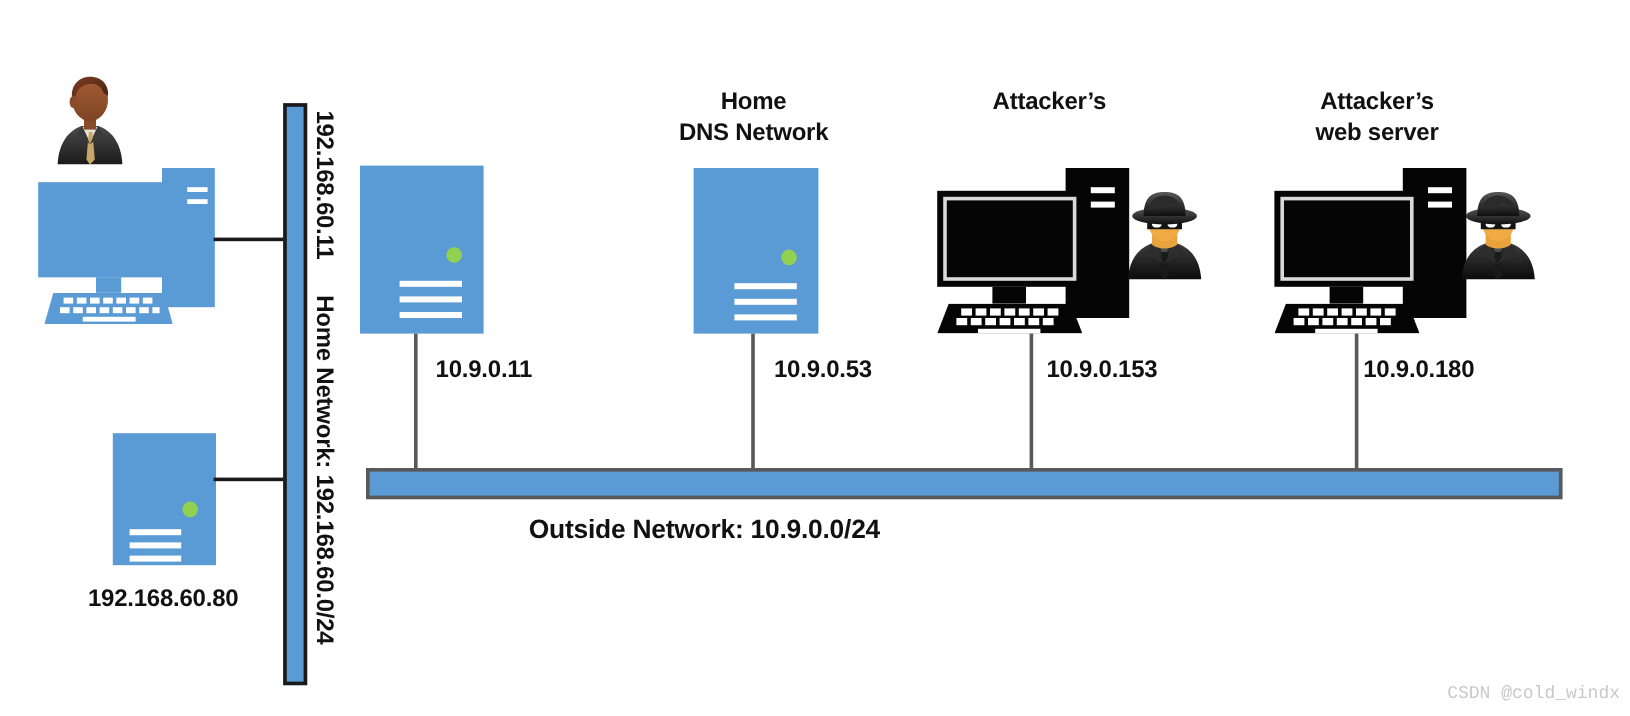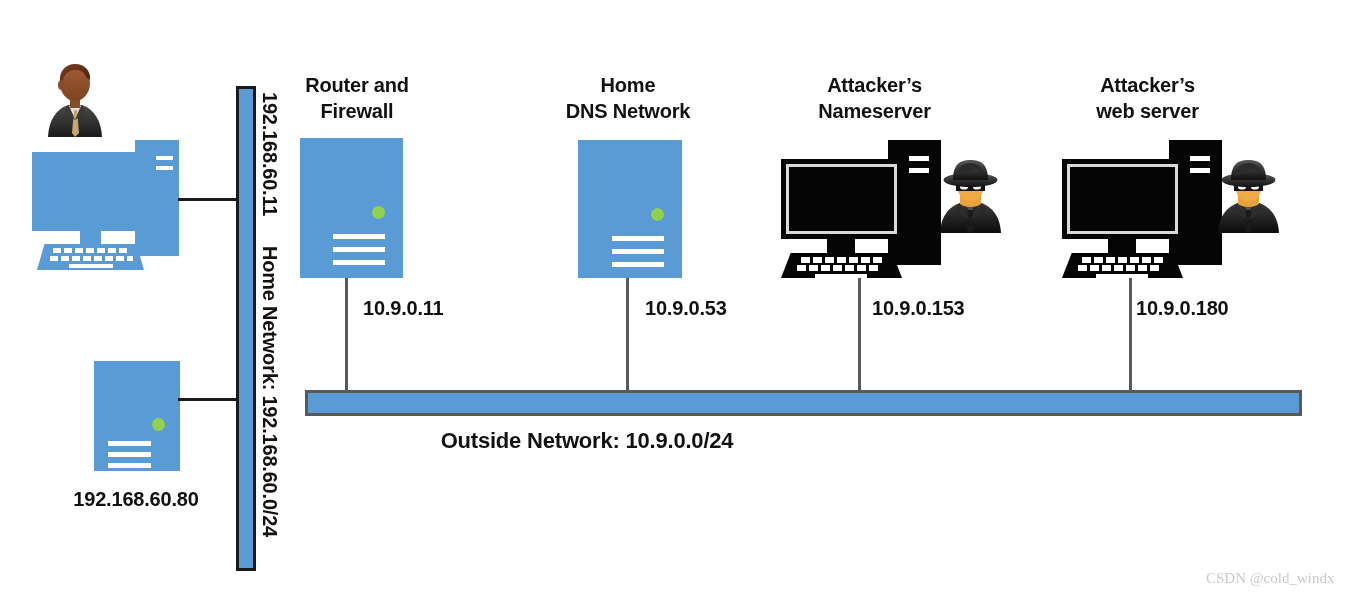--- a/index.html
+++ b/index.html
@@ -54,21 +54,21 @@
     font-size: 20px;
     color: #111111;
     white-space: nowrap;
     letter-spacing: -0.2px;
     transform-origin: 0 0;
     transform: rotate(90deg);
   }
   .watermark {
     font-size: 15px;
     color: #c9c9c9;
-    font-family: Liberation Serif, serif;
+    font-family: Liberation Mono, monospace;
     white-space: nowrap;
     text-align: right;
   }
 
   
   .bar-h {
     background: #5b9bd5;
     border: 3px solid #595959;
     box-sizing: border-box;
   }
@@ -258,24 +258,20 @@
 
   <div class="abs bar-v" style="left:236px; top:86px; width:20px; height:485px;"></div>
 
   <div class="abs" style="left:281px; top:92px;">
     <div class="vert-label">192.168.60.11</div>
   </div>
   <div class="abs" style="left:281px; top:246px;">
     <div class="vert-label">Home Network: 192.168.60.0/24</div>
   </div>
 
-  <div class="abs node-title" style="left:262px; top:72px; width:190px;">
-    <div>Router and</div>
-    <div>Firewall</div>
-  </div>
   <div class="abs server" style="left:300px; top:138px; width:103px; height:140px;">
     <div class="led" style="left:72px; top:68px;"></div>
     <div class="slot" style="left:33px; top:96px;  width:52px;"></div>
     <div class="slot" style="left:33px; top:109px; width:52px;"></div>
     <div class="slot" style="left:33px; top:122px; width:52px;"></div>
   </div>
   <div class="abs link-v" style="left:345px; top:278px; height:115px;"></div>
   <div class="abs ip-label" style="left:363px; top:297px;">10.9.0.11</div>
 
   <div class="abs node-title" style="left:533px; top:72px; width:190px;">
@@ -286,21 +282,20 @@
     <div class="led" style="left:73px; top:68px;"></div>
     <div class="slot" style="left:34px; top:96px;  width:52px;"></div>
     <div class="slot" style="left:34px; top:109px; width:52px;"></div>
     <div class="slot" style="left:34px; top:122px; width:52px;"></div>
   </div>
   <div class="abs link-v" style="left:626px; top:278px; height:115px;"></div>
   <div class="abs ip-label" style="left:645px; top:297px;">10.9.0.53</div>
 
   <div class="abs node-title" style="left:762px; top:72px; width:225px;">
     <div>Attacker’s</div>
-    <div>Nameserver</div>
   </div>
 
   <div class="abs pc-black" style="left:781px; top:140px; width:160px; height:138px;">
     <div class="tower" style="left:107px; top:0px; width:53px; height:125px;"></div>
     <div class="tower-bar" style="left:128px; top:16px; width:20px;"></div>
     <div class="tower-bar" style="left:128px; top:28px; width:20px;"></div>
     <div class="monitor" style="left:0px; top:19px; width:121px; height:80px;"></div>
     <div class="screen" style="left:5px; top:24px; width:111px; height:70px;"></div>
     <div class="neck" style="left:46px; top:99px; width:28px; height:14px;"></div>
     <div class="kb" style="left:0px; top:113px; width:121px; height:25px;">

